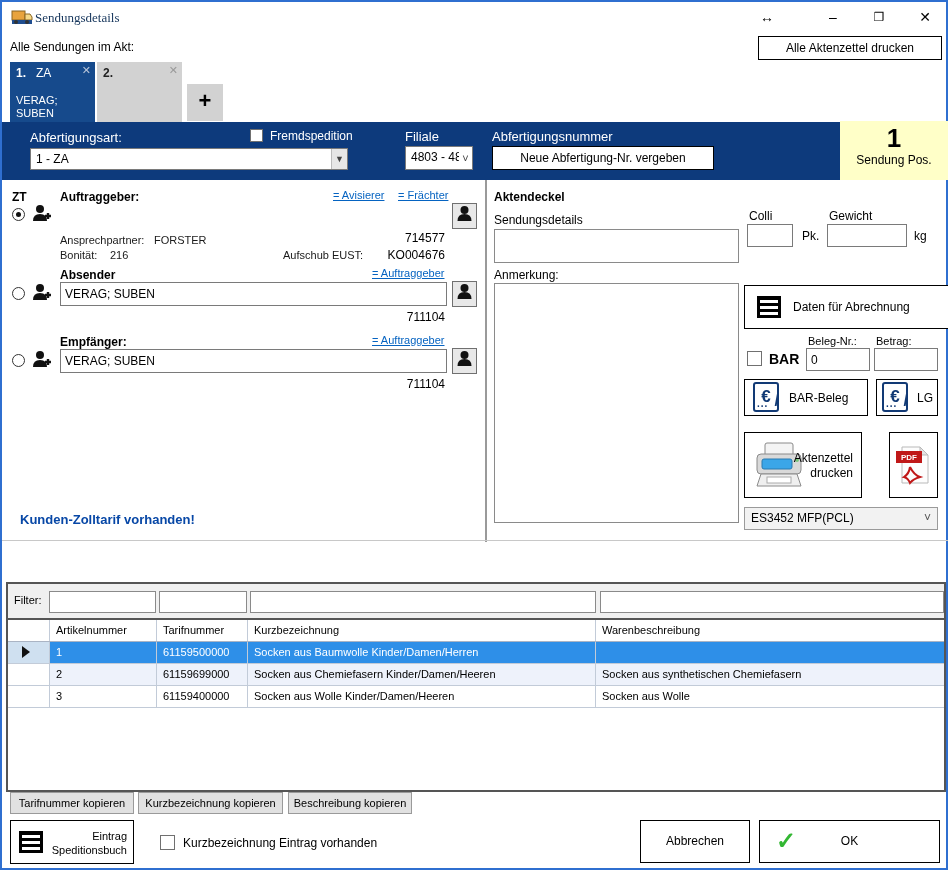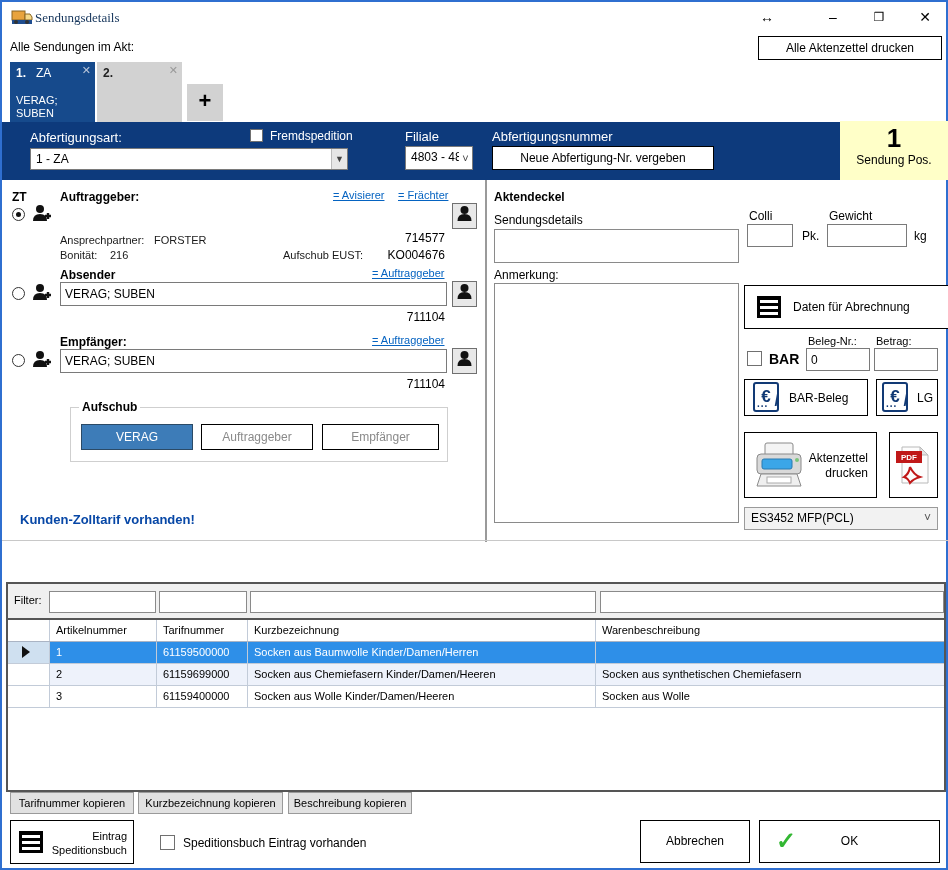--- a/index.html
+++ b/index.html
@@ -210,26 +210,20 @@
   </span>
   <input class="field" style="left: 58px; top: 347px; width: 387px; height: 24px;" value="VERAG; SUBEN">
   <span class="contact-btn" style="left:450px;top:346px">
     <svg width="17" height="18" viewBox="0 0 17 18">
         <circle cx="8.5" cy="6" r="4" fill="#111"></circle>
         <path d="M1.5 17 q0 -7 7 -7 q7 0 7 7 z" fill="#111"></path>
       </svg>
   </span>
   <span class="num-right" style="left:343px;top:375px;width:100px">711104</span>
 
-  <div class="fieldset" style="left:68px;top:405px;width:378px;height:55px">
-    <span class="legend">Aufschub</span>
-    <button class="aufschub-btn aufschub-active" style="left:10px;top:16px;width:112px">VERAG</button>
-    <button class="aufschub-btn aufschub-inactive" style="left:130px;top:16px;width:112px">Auftraggeber</button>
-    <button class="aufschub-btn aufschub-inactive" style="left:251px;top:16px;width:117px">Empfänger</button>
-  </div>
 
   <span class="abs zolltarif" style="left:18px;top:510px">Kunden-Zolltarif vorhanden!</span>
 
   <div class="abs divider-v"></div>
   <div class="abs panel-sep-h"></div>
 
   <span class="abs bold" style="left:492px;top:188px">Aktendeckel</span>
   <span class="abs" style="left:492px;top:211px">Sendungsdetails</span>
   <textarea class="ta" style="left: 492px; top: 227px; width: 245px; height: 34px; resize: none;"></textarea>
 
@@ -257,21 +251,21 @@
 
   <button class="icon-btn" style="left:742px;top:377px;width:124px;height:37px">
     <span class="euro-icon" style="position:absolute;left:8px;top:2px">€</span>
     <span style="position:absolute;left:44px;top:11px">BAR-Beleg</span>
   </button>
   <button class="icon-btn" style="left:874px;top:377px;width:62px;height:37px">
     <span class="euro-icon" style="position:absolute;left:5px;top:2px">€</span>
     <span style="position:absolute;left:40px;top:11px">LG</span>
   </button>
 
-  <button class="icon-btn" style="left:742px;top:430px;width:133px;height:66px">
+  <button class="icon-btn" style="left:742px;top:430px;width:118px;height:66px">
     <span style="position:absolute;left:8px;top:8px">
       <svg width="52" height="50" viewBox="0 0 52 50">
         <rect x="12" y="2" width="28" height="14" rx="2" fill="#f4f4f4" stroke="#8a8a8a"></rect>
         <rect x="4" y="13" width="44" height="20" rx="4" fill="#d9d9d9" stroke="#8a8a8a"></rect>
         <rect x="9" y="18" width="30" height="10" rx="2" fill="#3ba6e8" stroke="#2a7ab0"></rect>
         <circle cx="44" cy="19" r="2" fill="#7bc47b"></circle>
         <path d="M8 33 h36 l4 12 h-44 z" fill="#efefef" stroke="#8a8a8a"></path>
         <rect x="14" y="36" width="24" height="6" fill="#fff" stroke="#aaa"></rect>
       </svg>
     </span>
@@ -339,21 +333,21 @@
 
   <button class="copy-btn" style="left:8px;width:124px">Tarifnummer kopieren</button>
   <button class="copy-btn" style="left:136px;width:145px">Kurzbezeichnung kopieren</button>
   <button class="copy-btn" style="left:286px;width:124px">Beschreibung kopieren</button>
 
   <button class="icon-btn" style="left:8px;top:818px;width:124px;height:44px;font-size:11px">
     <span class="list-icon" style="position:absolute;left:8px;top:10px"></span>
     <span style="position:absolute;left:40px;top:8px;width:76px;text-align:right;line-height:14px">Eintrag Speditionsbuch</span>
   </button>
   <span class="chk" style="left:158px;top:833px;width:15px;height:15px"></span>
-  <span class="abs" style="left:181px;top:834px">Speditionsbuch Eintrag vorhanden</span>
+  <span class="abs" style="left:181px;top:834px">Kurzbezeichnung Eintrag vorhanden</span>
 
   <button class="white-btn" style="left:638px;top:818px;width:110px;height:43px;line-height:41px">Abbrechen</button>
   <button class="white-btn" style="left:757px;top:818px;width:181px;height:43px">
     <span class="ok-check" style="position:absolute;left:16px;top:6px">✓</span>
     <span style="position:absolute;left:0;right:0;top:13px;text-align:center">OK</span>
   </button>
 
 </div>
 
 </body></html>

